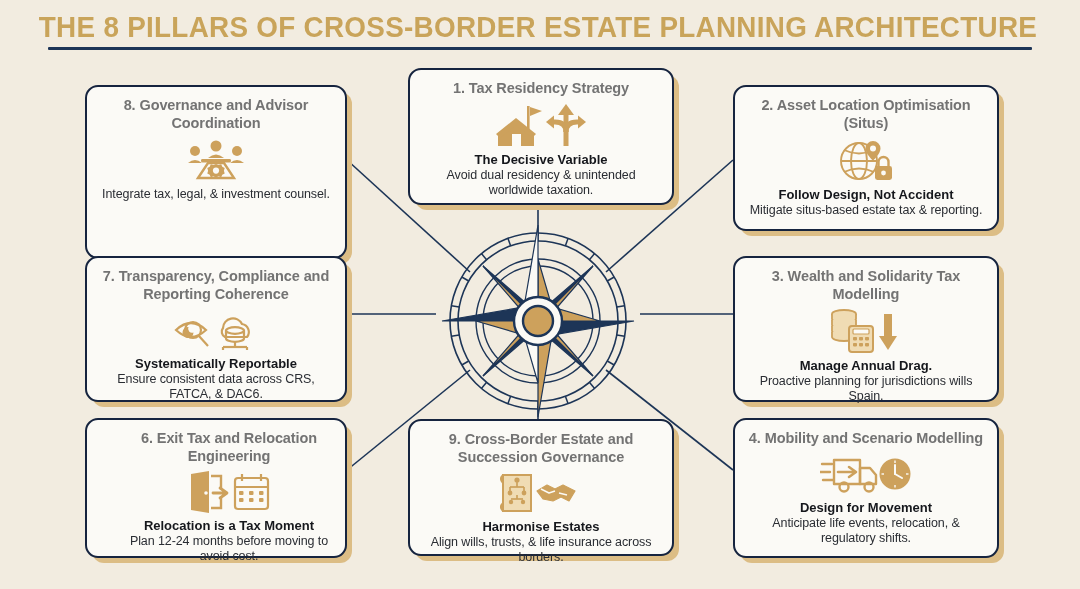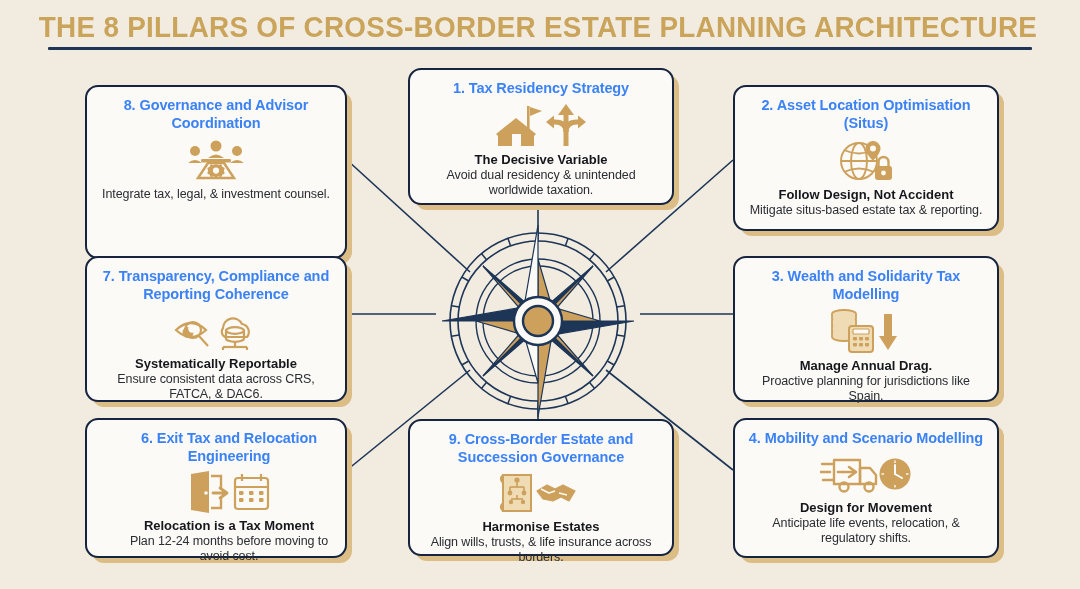--- a/index.html
+++ b/index.html
@@ -75,21 +75,21 @@
     border: 2px solid #16243f;
     border-radius: 13px;
     box-shadow: 6px 6px 0 -1px #dcbd85;
     padding: 9px 12px 10px 12px;
     text-align: center;
     display: flex;
     flex-direction: column;
     align-items: center;
   }
   .card-title {
-    color: #3b82f6;
+    color: #737373;
     font-size: 14.5px;
     font-weight: bold;
     line-height: 18px;
     letter-spacing: -0.1px;
   }
   .card-icon {
     margin: 5px 0 4px 0;
     height: 46px;
     display: flex;
     align-items: center;
@@ -379,21 +379,21 @@
             <rect x="38" y="35" width="4" height="3.4" rx="0.8"></rect>
           </g>
         </g>
         <g fill="#cda15c">
           <rect x="57" y="6" width="8" height="24"></rect>
           <path d="M52 28 L70 28 L61 42 Z"></path>
         </g>
       </svg>
     </div>
     <div class="card-lead">Manage Annual Drag.</div>
-    <div class="card-desc">Proactive planning for jurisdictions like Spain.</div>
+    <div class="card-desc">Proactive planning for jurisdictions wills Spain.</div>
   </div>
 
   <div class="card c4">
     <div class="card-title">4. Mobility and Scenario Modelling</div>
     <div class="card-icon">
       <svg width="92" height="44" viewBox="0 0 92 44">
         <g fill="none" stroke="#cda15c" stroke-width="2.4" stroke-linecap="round">
           <line x1="2" y1="12" x2="12" y2="12"></line>
           <line x1="0" y1="20" x2="10" y2="20"></line>
           <line x1="3" y1="28" x2="13" y2="28"></line>

